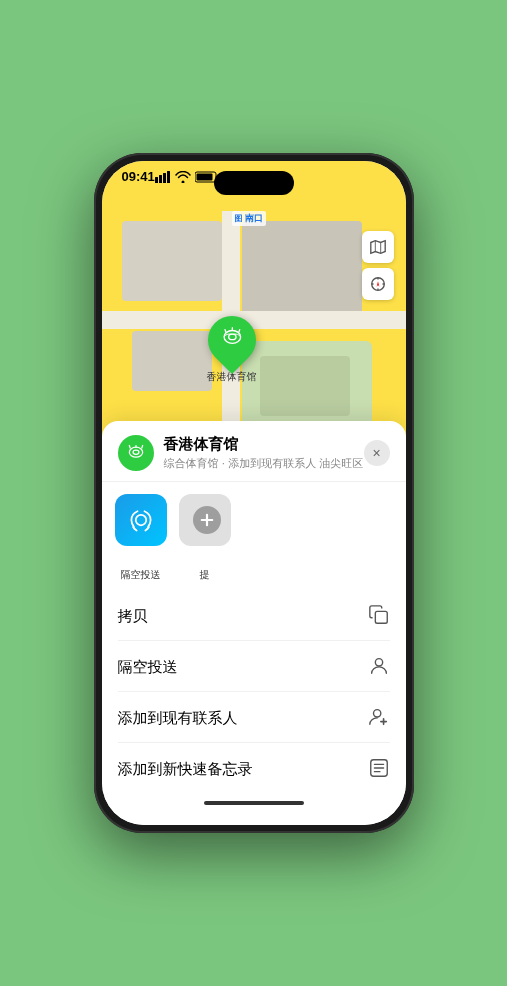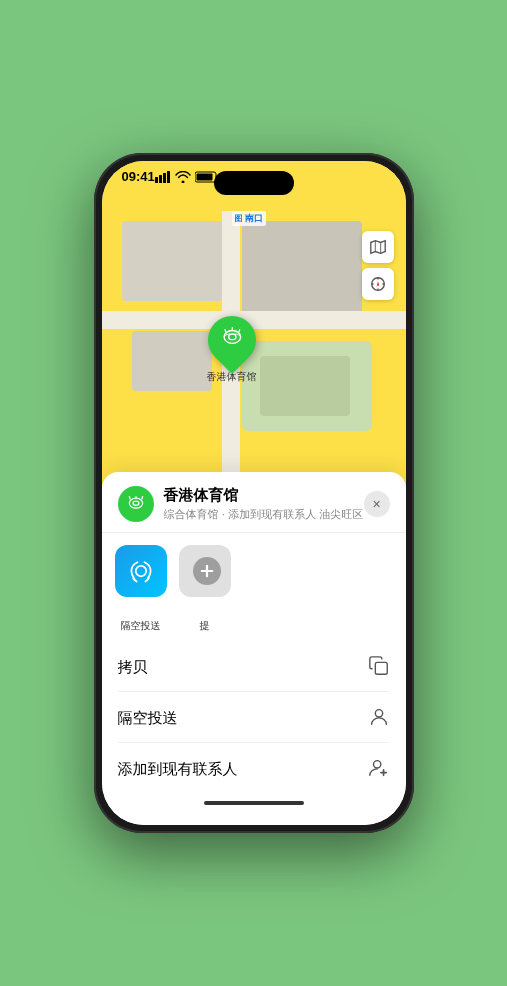--- a/index.html
+++ b/index.html
@@ -481,20 +481,27 @@
 
         <div class="action-item">
           <span class="action-label">添加到现有联系人</span>
           <svg width="22" height="22" viewBox="0 0 24 24">
             <circle cx="10" cy="8" r="4" stroke="#555" stroke-width="1.5" fill="none"></circle>
             <path d="M2 20c0-4 3.6-7 8-7" stroke="#555" stroke-width="1.5" fill="none" stroke-linecap="round"></path>
             <path d="M17 14v6M14 17h6" stroke="#555" stroke-width="1.8" stroke-linecap="round"></path>
           </svg>
         </div>
 
+        <div class="action-item">
+          <span class="action-label">添加到新快速备忘录</span>
+          <svg width="22" height="22" viewBox="0 0 24 24">
+            <rect x="3" y="3" width="18" height="18" rx="3" stroke="#555" stroke-width="1.5" fill="none"></rect>
+            <path d="M7 8h10M7 12h10M7 16h6" stroke="#555" stroke-width="1.5" stroke-linecap="round"></path>
+          </svg>
+        </div>
 
       </div>
 
       <div class="home-indicator"></div>
     </div>
 
   </div>
 </div>
 
 </body></html>

